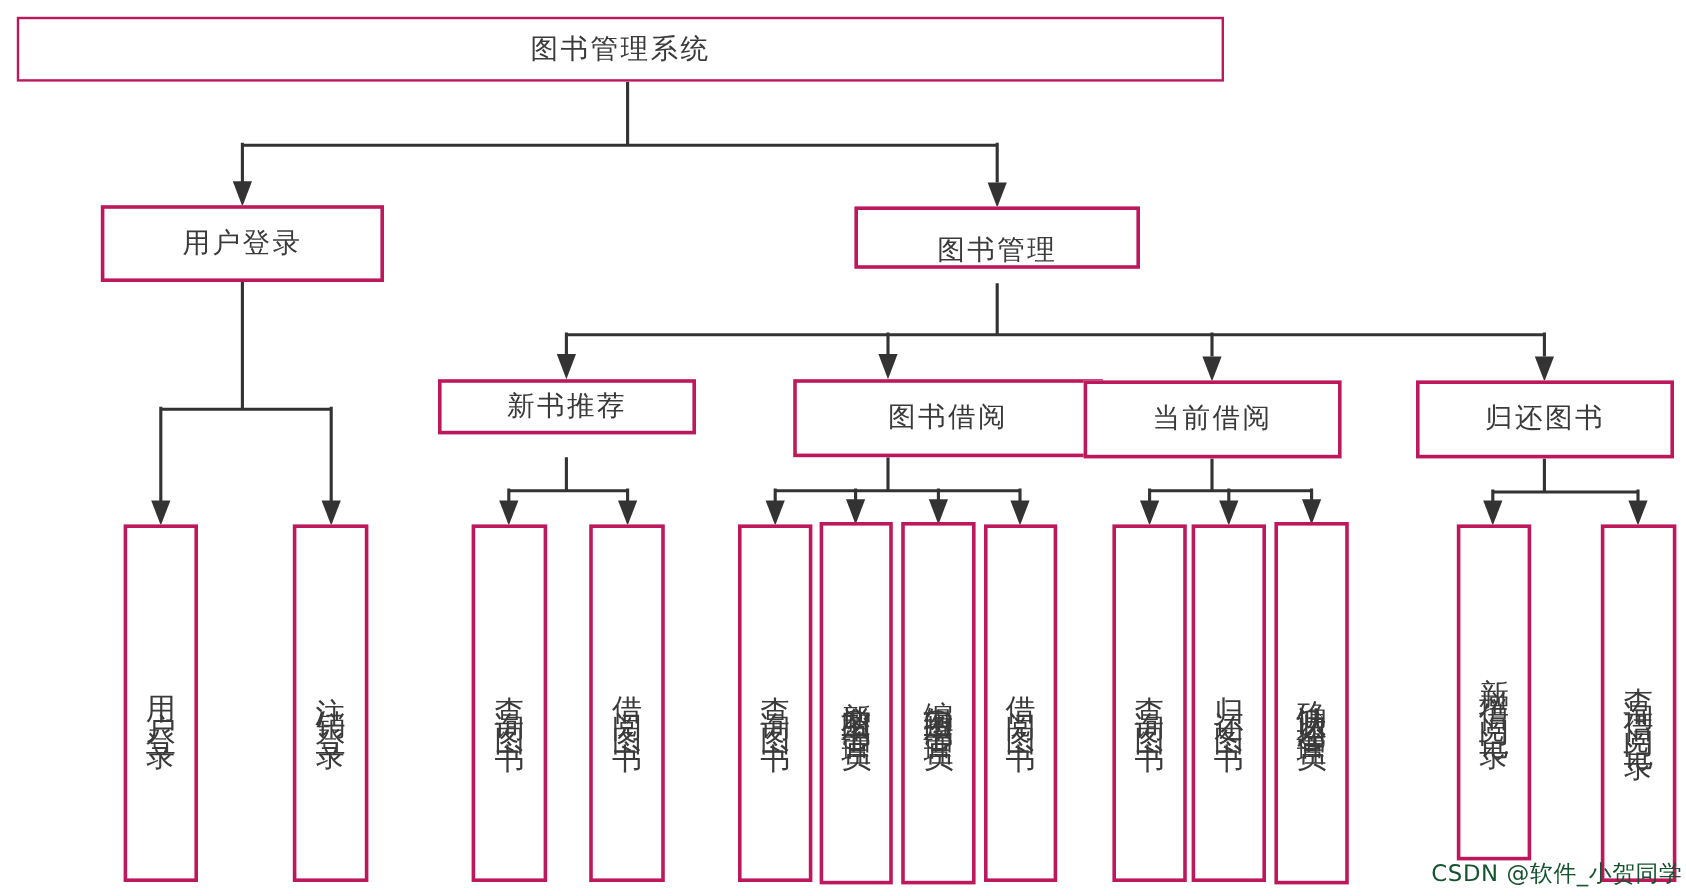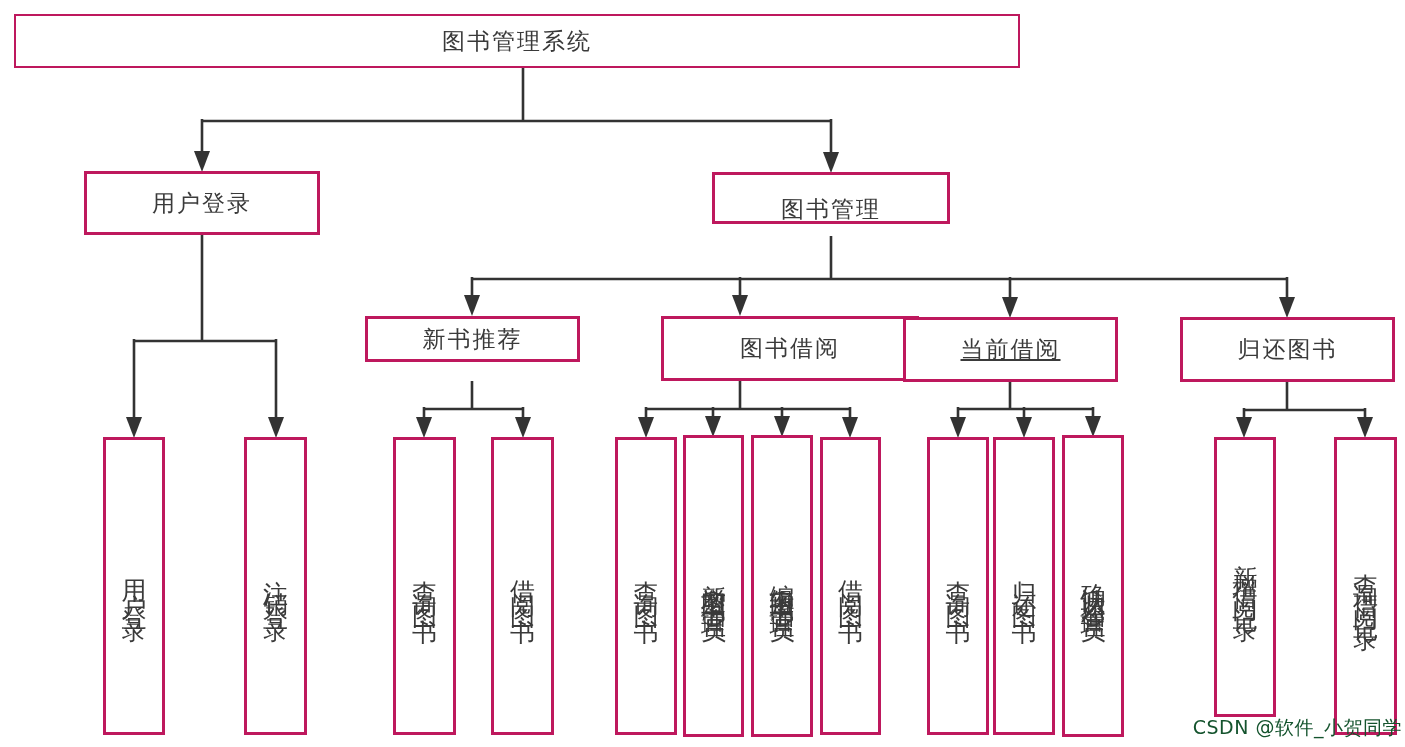--- a/index.html
+++ b/index.html
@@ -110,21 +110,21 @@
   <div class="node" style="left:712px; top:172px; width:238px; height:52px;align-items:flex-end;">
     <span class="hlabel">图书管理</span>
   </div>
 
   <div class="node" style="left:365px; top:316px; width:215px; height:46px;">
     <span class="hlabel">新书推荐</span>
   </div>
   <div class="node" style="left:613px; top:316px; width:258px; height:65px;margin-left:48px;">
     <span class="hlabel">图书借阅</span>
   </div>
-  <div class="node" style="left:903px; top:317px; width:215px; height:65px;text-decoration:underline;">
+  <div class="node" style="left:903px; top:317px; width:215px; height:65px;">
     <span class="hlabel">当前借阅</span>
   </div>
   <div class="node" style="left:1180px; top:317px; width:215px; height:65px;">
     <span class="hlabel">归还图书</span>
   </div>
 
   <div class="node leaf" style="left:103px; top:437px; width:62px; height:298px;">
     <span class="vlabel ls4">用户登录</span>
   </div>
   <div class="node leaf" style="left:244px; top:437px; width:63px; height:298px;">

